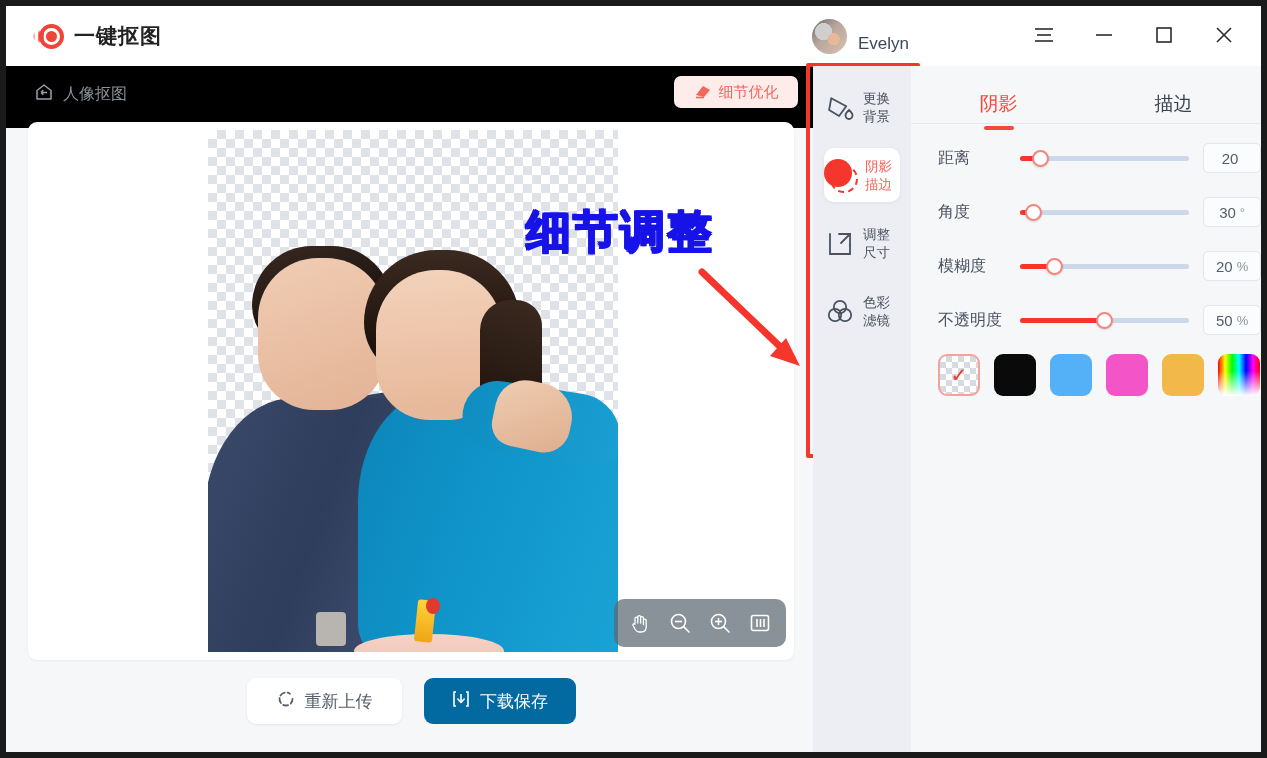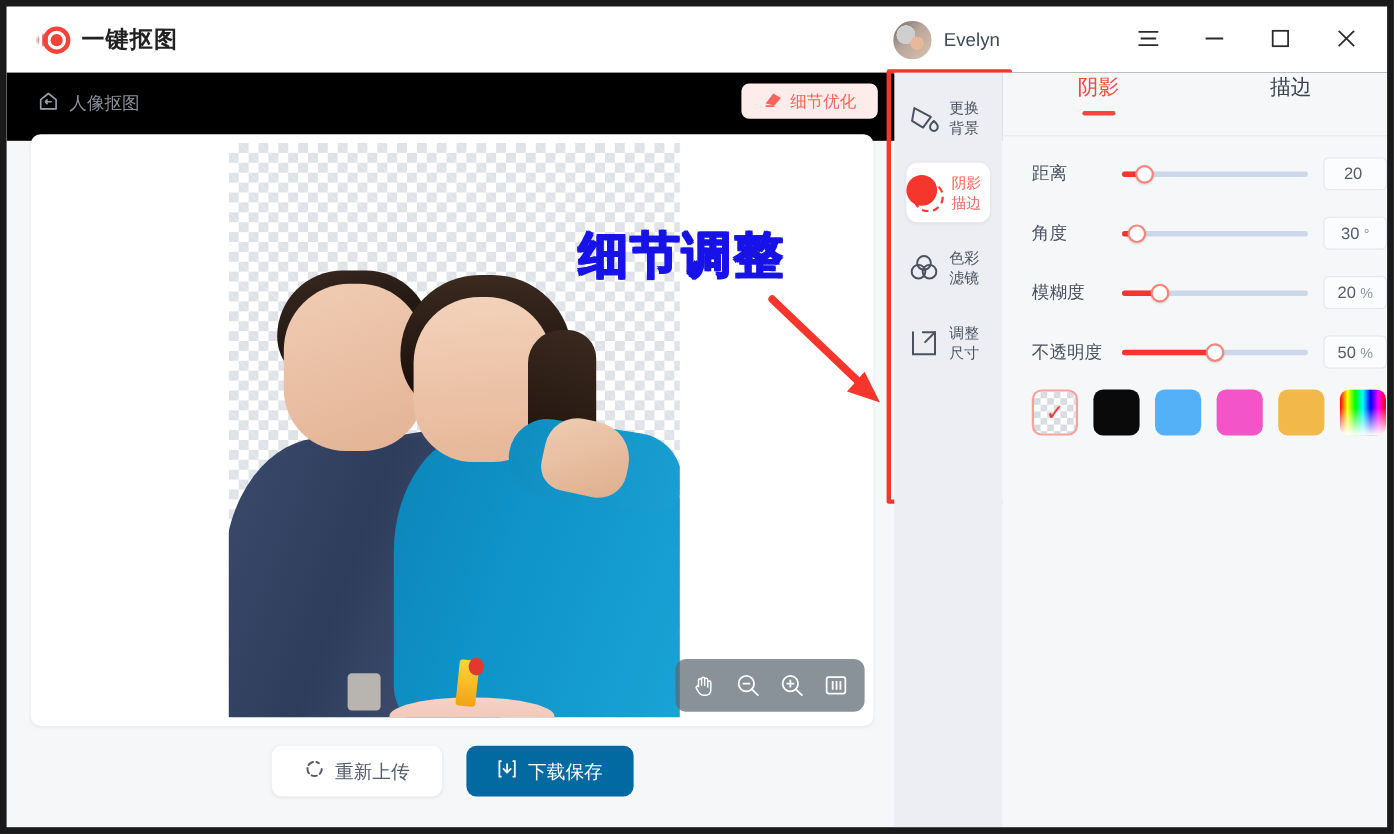--- a/index.html
+++ b/index.html
@@ -41,21 +41,21 @@
     background: repeating-linear-gradient(to right, #f04438 0 2px, transparent 2px 5px);
     -webkit-mask-image: radial-gradient(ellipse 18px 10px at 110% 50%, #000 55%, transparent 75%);
             mask-image: radial-gradient(ellipse 18px 10px at 110% 50%, #000 55%, transparent 75%);
     opacity: .75;
   }
   .brand-title {
     font-size: 21px; font-weight: bold; color: #222; letter-spacing: 1px;
   }
   .user-block {
     position: absolute; left: 806px; top: 13px;
-    display: flex; align-items: center; gap: 11px;
+    display: flex; align-items: flex-end; gap: 11px;
   }
   .avatar {
     width: 35px; height: 35px; border-radius: 50%;
     background:
       radial-gradient(circle at 62% 58%, #e9b79a 0 20%, transparent 21%),
       radial-gradient(circle at 33% 36%, #cfcfcf 0 26%, transparent 27%),
       linear-gradient(135deg, #6b6b6b 0%, #b9a79c 45%, #d9c2b2 100%);
     overflow: hidden;
   }
   .user-name { font-size: 17px; color: #3b4a5a; }
@@ -228,21 +228,21 @@
     border: 2.5px dashed #f5362c;
   }
 
   
   .rightpanel {
     position: absolute; left: 905px; top: 60px;
     width: 350px; height: 686px; background: #f6f7f9;
   }
   .tabs {
     position: relative; height: 58px;
-    display: flex; align-items: flex-start;
+    display: flex; align-items: flex-end;
     border-bottom: 1px solid #e6e8ed;
     font-family: Liberation Mono, monospace;
   }
   .tab {
     flex: 1; text-align: center; font-size: 19px; color: #3b4250; cursor: pointer;
     position: relative; padding-bottom: 6px;
   }
   .tab.active { color: #f5483d; }
   .tab.active::after {
     content:""; position:absolute; left:50%; transform:translateX(-50%);
@@ -453,39 +453,39 @@
             <span class="dash"></span>
             <span class="disc"></span>
           </span>
       </span>
       <span>阴影描边</span>
     </div>
 
     <div class="tool">
       <span class="ticon">
         <svg width="32" height="32" viewBox="0 0 32 32">
+            <path d="M6 6 v20 h20 v-9" fill="none" stroke="#4a5260" stroke-width="1.8" stroke-linecap="round"></path>
+            <path d="M15 6 h11 v11" fill="none" stroke="#4a5260" stroke-width="1.8" stroke-linecap="round"></path>
+            <line x1="17" y1="15" x2="26" y2="6" stroke="#4a5260" stroke-width="1.8" stroke-linecap="round"></line>
+          </svg>
+      </span>
+      <span>调整尺寸</span>
+    </div>
+
+    <div class="tool">
+      <span class="ticon">
+        <svg width="32" height="32" viewBox="0 0 32 32">
             <g fill="none" stroke="#4a5260" stroke-width="1.8">
               <circle cx="16" cy="11" r="6.2"></circle>
               <circle cx="11" cy="19" r="6.2"></circle>
               <circle cx="21" cy="19" r="6.2"></circle>
             </g>
           </svg>
       </span>
       <span>色彩滤镜</span>
-    </div>
-
-    <div class="tool">
-      <span class="ticon">
-        <svg width="32" height="32" viewBox="0 0 32 32">
-            <path d="M6 6 v20 h20 v-9" fill="none" stroke="#4a5260" stroke-width="1.8" stroke-linecap="round"></path>
-            <path d="M15 6 h11 v11" fill="none" stroke="#4a5260" stroke-width="1.8" stroke-linecap="round"></path>
-            <line x1="17" y1="15" x2="26" y2="6" stroke="#4a5260" stroke-width="1.8" stroke-linecap="round"></line>
-          </svg>
-      </span>
-      <span>调整尺寸</span>
     </div>
   </div>
 
   <div class="rightpanel">
 
     <div class="tabs">
       <div class="tab active">阴影</div>
       <div class="tab">描边</div>
     </div>
 

